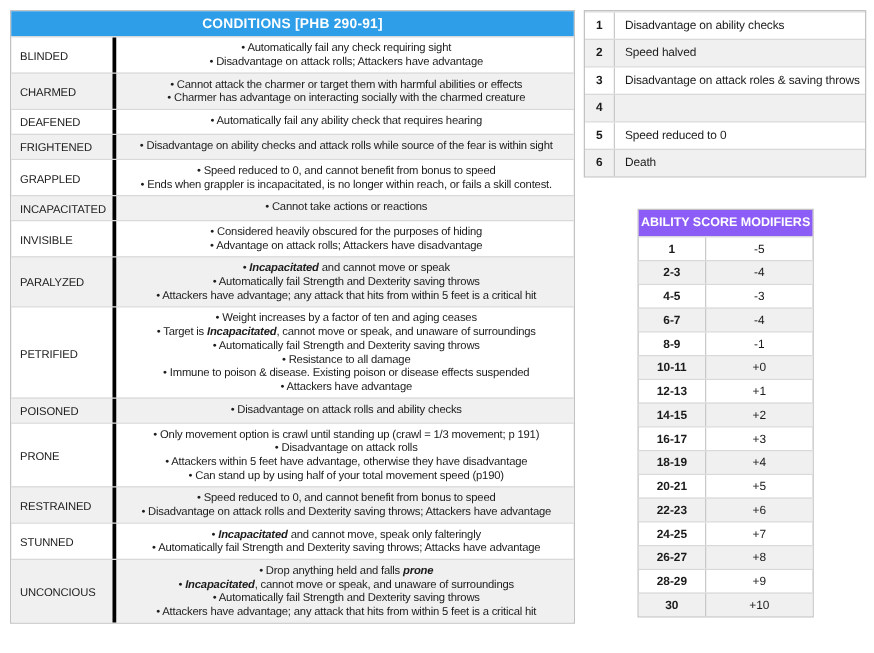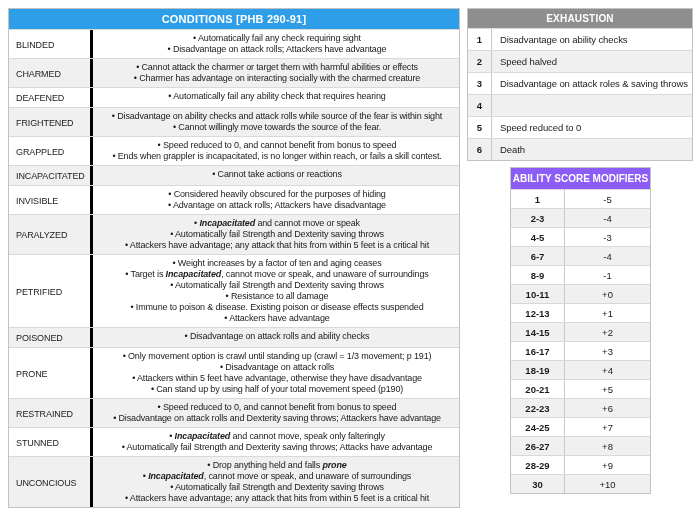--- a/index.html
+++ b/index.html
@@ -91,21 +91,20 @@
         <div class="cond-row">
           <div class="cond-name">DEAFENED</div>
           <div class="cond-effects">
             <div class="bullet">Automatically fail any ability check that requires hearing</div>
           </div>
         </div>
         <div class="cond-row alt">
           <div class="cond-name">FRIGHTENED</div>
           <div class="cond-effects">
             <div class="bullet">Disadvantage on ability checks and attack rolls while source of the fear is within sight</div>
-            <div class="bullet">Cannot willingly move towards the source of the fear.</div>
           </div>
         </div>
         <div class="cond-row">
           <div class="cond-name">GRAPPLED</div>
           <div class="cond-effects">
             <div class="bullet">Speed reduced to 0, and cannot benefit from bonus to speed</div>
             <div class="bullet">Ends when grappler is incapacitated, is no longer within reach, or fails a skill contest.</div>
           </div>
         </div>
         <div class="cond-row alt">
@@ -175,23 +174,20 @@
             <div class="bullet">Drop anything held and falls <b><i>prone</i></b></div>
             <div class="bullet"><b><i>Incapacitated</i></b>, cannot move or speak, and unaware of surroundings</div>
             <div class="bullet">Automatically fail Strength and Dexterity saving throws</div>
             <div class="bullet">Attackers have advantage; any attack that hits from within 5 feet is a critical hit</div>
           </div>
         </div>
       </div>
   </section>
 
   <section class="tbl exhaustion">
-    <div class="thead" style="background: rgb(142, 142, 142);">
-      <span>EXHAUSTION</span>
-    </div>
     <div>
         <div class="exh-row">
           <div class="exh-level">1</div>
           <div class="exh-effect">Disadvantage on ability checks</div>
         </div>
         <div class="exh-row alt">
           <div class="exh-level">2</div>
           <div class="exh-effect">Speed halved</div>
         </div>
         <div class="exh-row">

